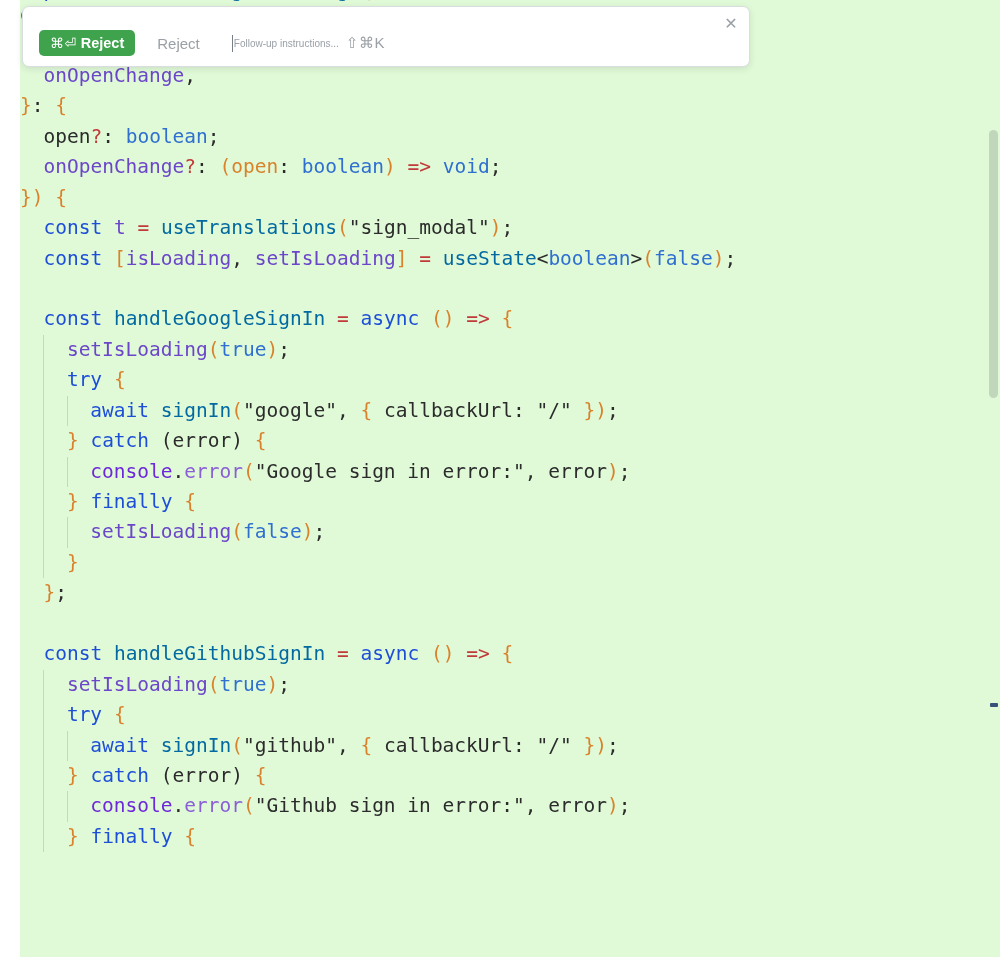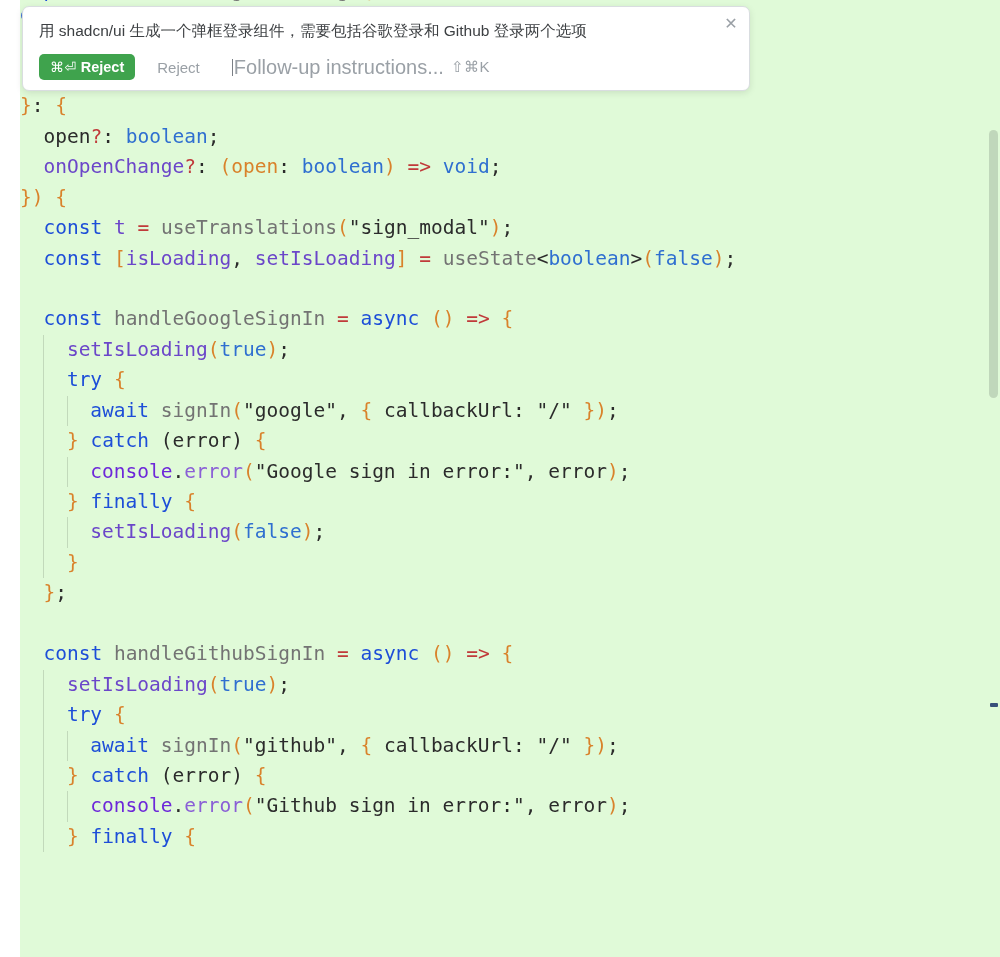--- a/index.html
+++ b/index.html
@@ -57,21 +57,21 @@
     width:1px;
     background:#c2d9bb;
   }
   .g1 { left:23px; }
   .g2 { left:46.5px; }
 
   .cl .txt { position:relative; display:inline-block; padding-left:0; }
 
   
   .k     { color:#1d4ed8; }   
-  .fn    { color:#737373; }   
+  .fn    { color:#0369a1; }   
   .id    { color:#6b46c9; }
   .punc  { color:#d9822b; }   
   .op    { color:#c03a3a; }   
   .eq    { color:#c03a3a; }
   .typ   { color:#2f6fd0; }   
   .str   { color:#2b2b2b; }   
   .plain { color:#2b2b2b; }
   .param { color:#d9822b; }   
   .obj   { color:#6d28d9; }   
   .meth  { color:#8a5fd6; }   
@@ -173,21 +173,21 @@
   }
   .caret {
     width:1px;
     height:17px;
     background:#7a7f85;
     margin-right:1px;
     flex:0 0 auto;
   }
   .followup-text {
     font-family:"Liberation Sans", sans-serif;
-    font-size:20px;
+    font-size:10px;
     color:#9aa0a6;
     white-space:nowrap;
   }
   .followup-kbd {
     font-family:"Liberation Sans", sans-serif;
     font-size:15px;
     color:#9aa0a6;
     margin-left:7px;
     letter-spacing:0.5px;
     white-space:nowrap;
@@ -232,21 +232,20 @@
   </div>
 
   <div class="scroll-track">
     <div class="scroll-thumb" id="scroll-thumb" style="top: 130px; height: 268px;"></div>
     <div class="minimap-mark" id="minimap-mark" style="top: 703px;"></div>
   </div>
 
   <div class="ai-dialog">
     <div class="ai-close">✕</div>
 
-    <div class="ai-prompt-text">用 shadcn/ui 生成一个弹框登录组件，需要包括谷歌登录和 Github 登录两个选项</div>
 
     <div class="ai-actions">
       <button class="btn-accept" style="background: rgb(63, 163, 77);">
         <span class="kb">⌘⏎</span>
         <span>Reject</span>
       </button>
 
       <button class="btn-reject">Reject</button>
 
       <div class="followup-wrap">

